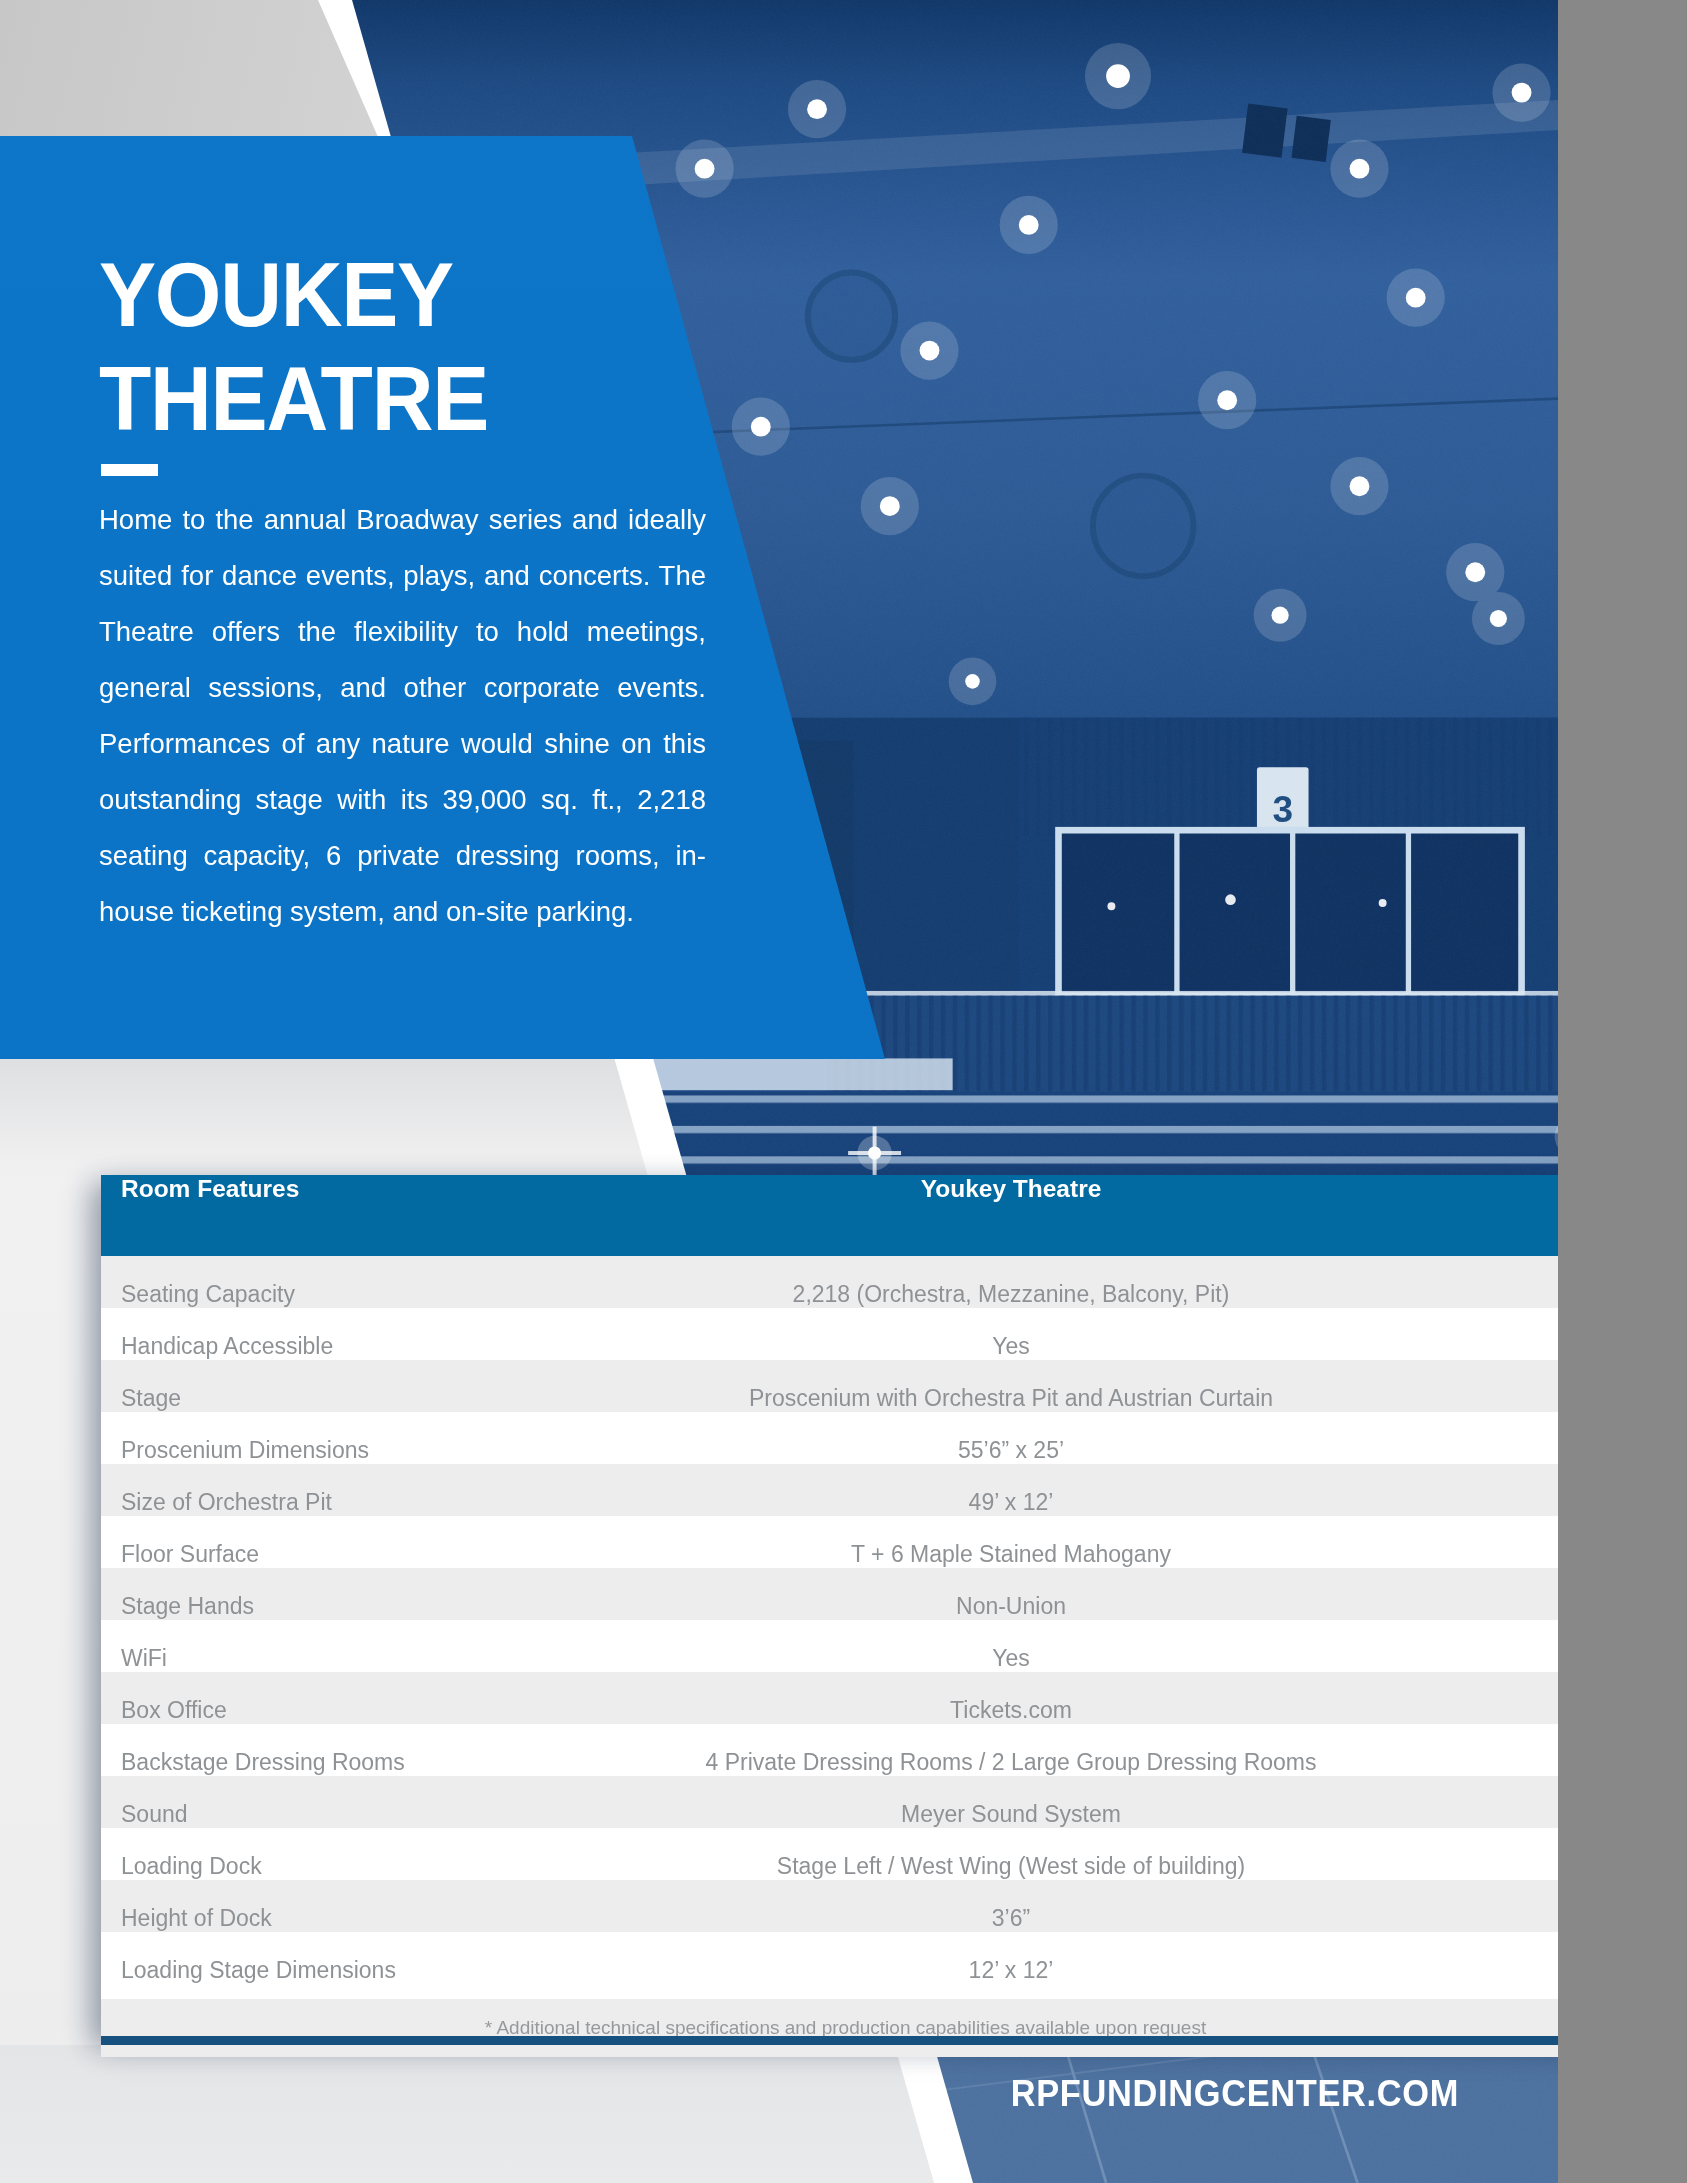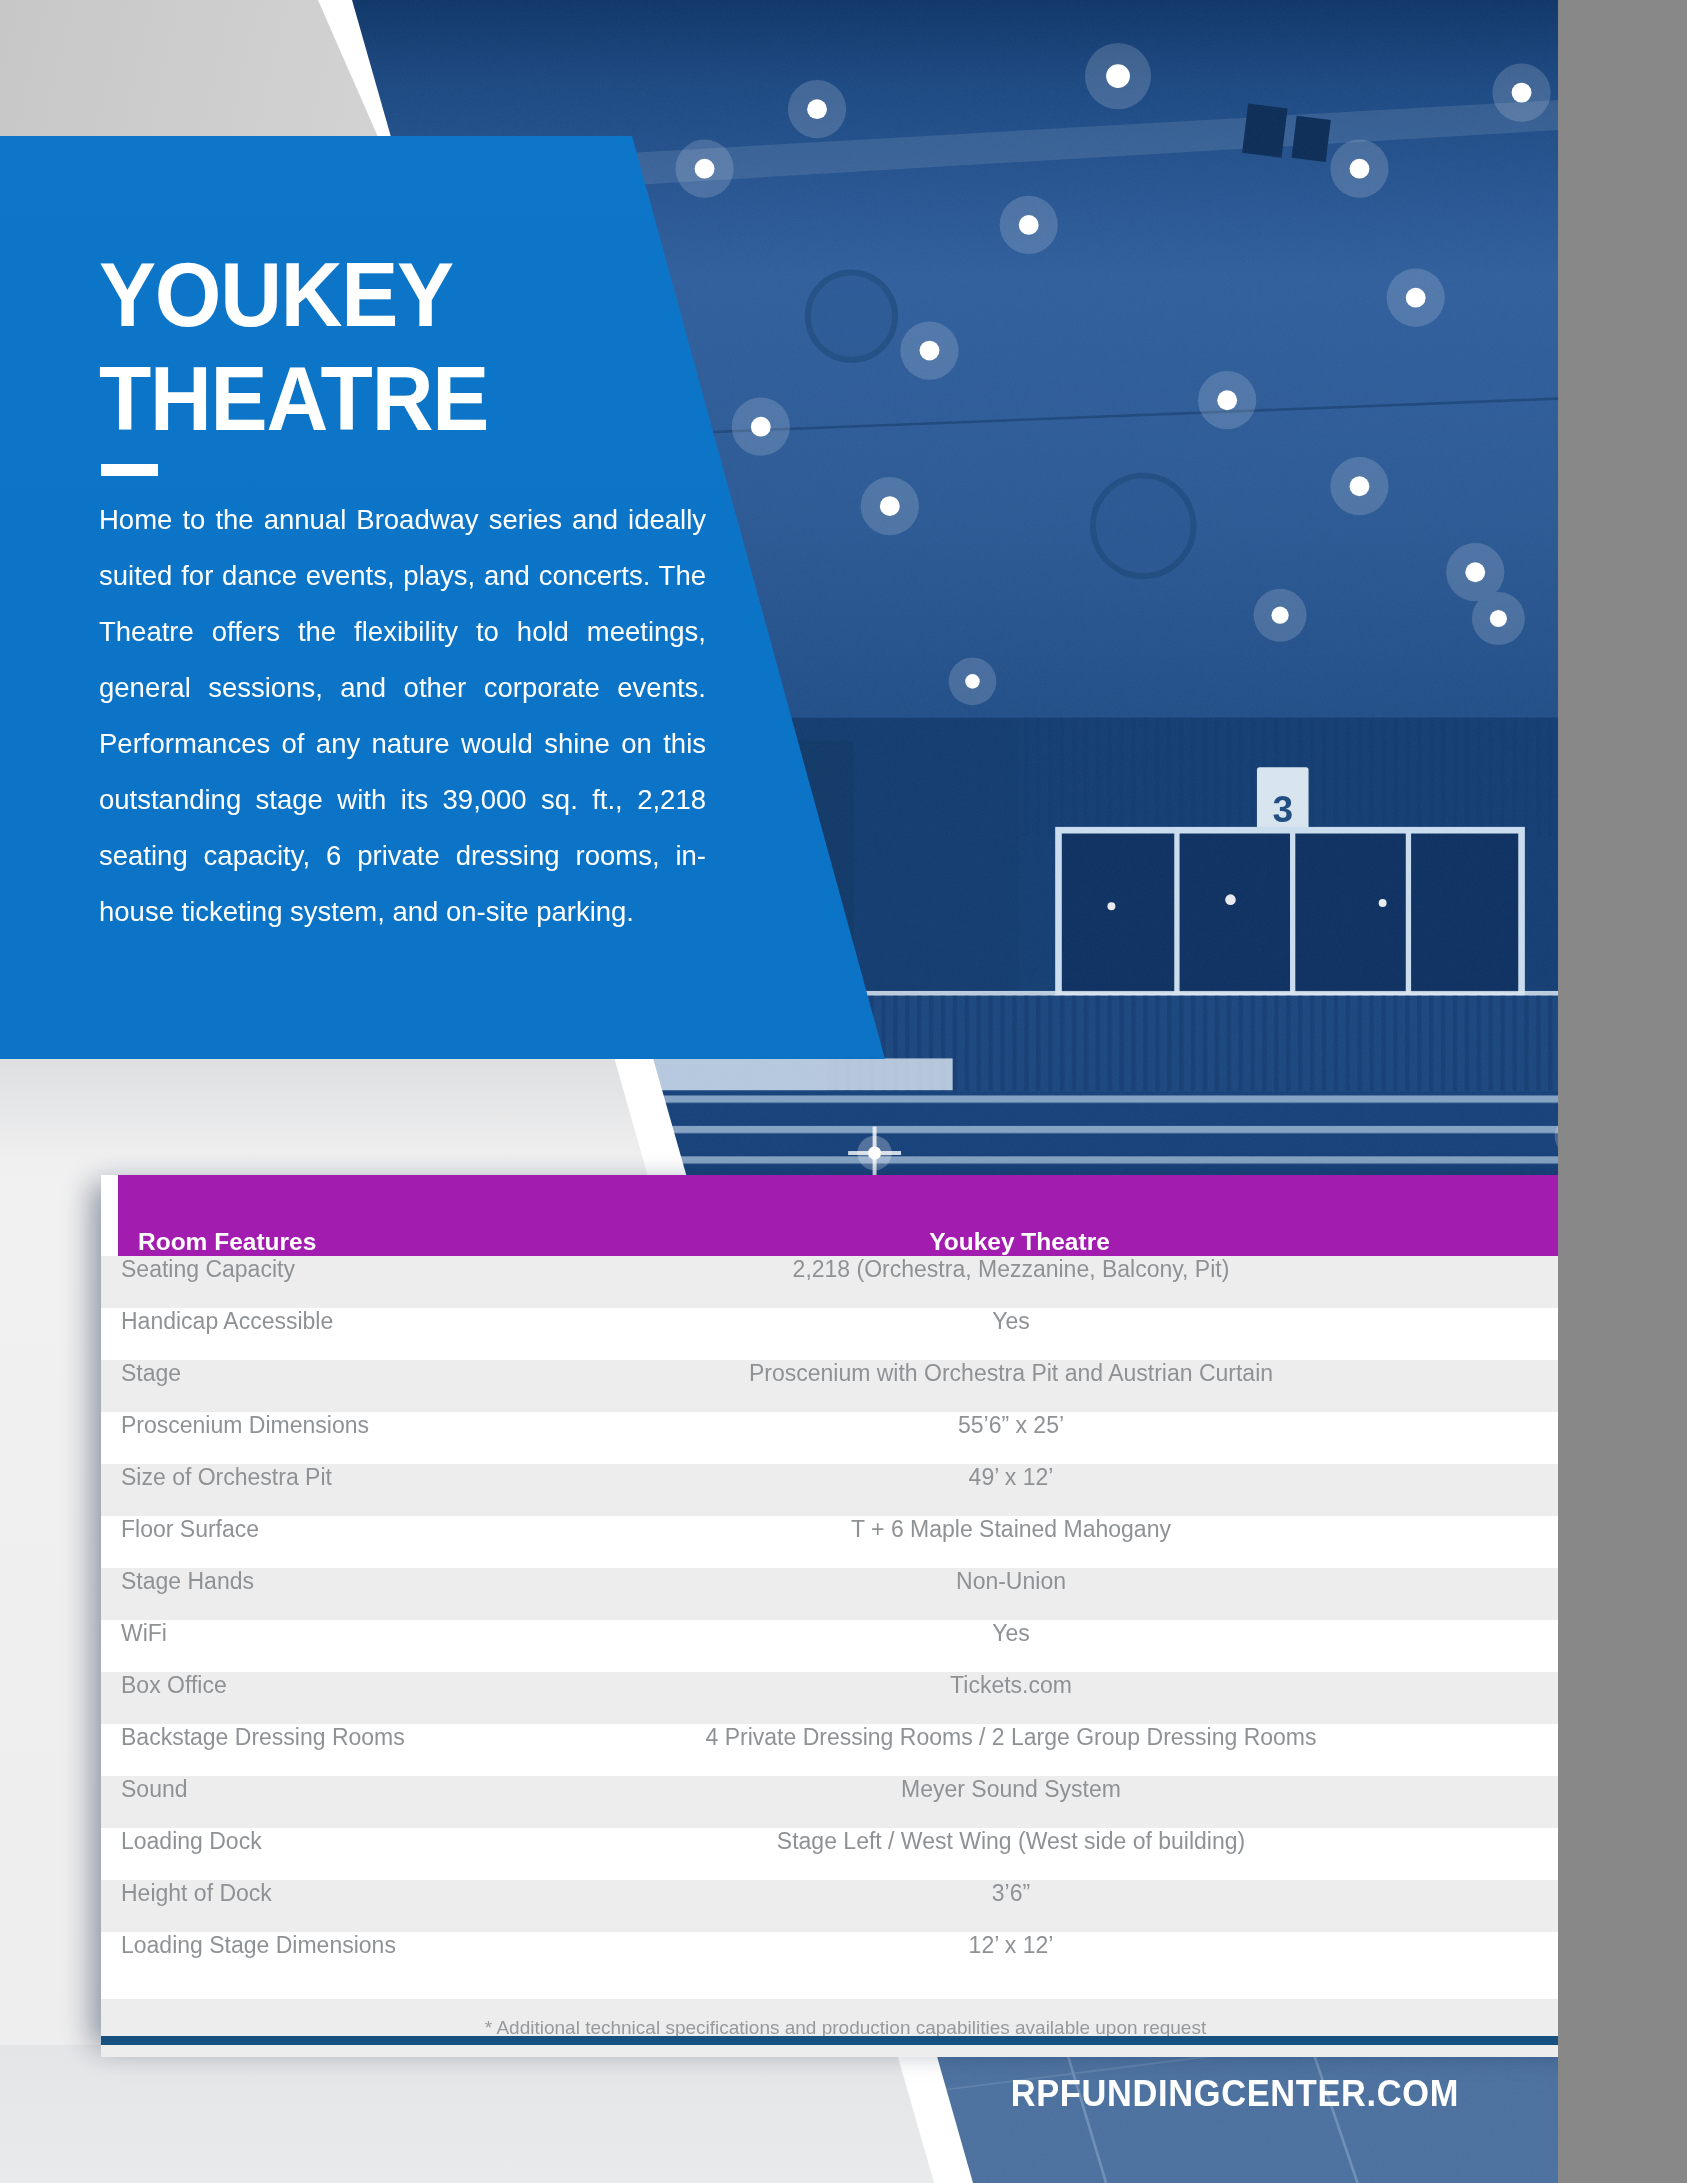--- a/index.html
+++ b/index.html
@@ -28,25 +28,25 @@
   .hero-title{position:absolute;left:99px;top:243px;margin:0;color:#fff;
         font-size:91px;line-height:104px;font-weight:bold;letter-spacing:-1.3px;
         transform:scaleX(.94);transform-origin:left top;white-space:nowrap;}
   .hero-title span{display:block;}
   .title-underline{position:absolute;left:101px;top:464px;width:57px;height:12px;background:#fff;}
   .hero-desc{position:absolute;left:99px;top:492px;width:607px;margin:0;
         color:#fff;font-size:27.5px;line-height:56px;text-align:justify;}
   
   .card{position:absolute;left:101px;top:1175px;width:1489px;height:861px;background:#fff;
         box-shadow:-10.6px 8px 26.5px rgba(15,35,65,.30),0 13.2px 30px rgba(15,35,65,.22);}
-  .card-header{height:81px;background:#a21caf;display:flex;align-items:flex-end;
-        color:#fff;font-weight:bold;font-size:24.5px;margin-left:17px;}
+  .card-header{height:81px;background:#0369a1;display:flex;align-items:flex-start;
+        color:#fff;font-weight:bold;font-size:24.5px;}
   .ch-label{width:311px;padding-left:20px;}
   .ch-venue{flex:1;text-align:center;}
-  .trow{height:52px;display:flex;align-items:flex-start;font-size:23px;color:#8f9295;background:#fff;}
+  .trow{height:52px;display:flex;align-items:flex-end;font-size:23px;color:#8f9295;background:#fff;}
   .trow.g{background:#ededee;}
   .tlabel{width:311px;padding-left:20px;}
   .tvalue{flex:1;text-align:center;}
   .tfoot{height:58px;background:#ededee;display:flex;align-items:center;justify-content:center;
         font-size:19px;color:#97999c;margin-top:15px;}
   .bottom-bar{position:absolute;left:101px;top:2036px;width:1489px;height:9.3px;background:#17517f;}
   
   .site-link{position:absolute;right:99px;top:2073px;color:#fff;font-weight:bold;
         font-size:37px;letter-spacing:0.7px;transform:scaleX(.93);transform-origin:right top;
         text-decoration:none;white-space:nowrap;}

